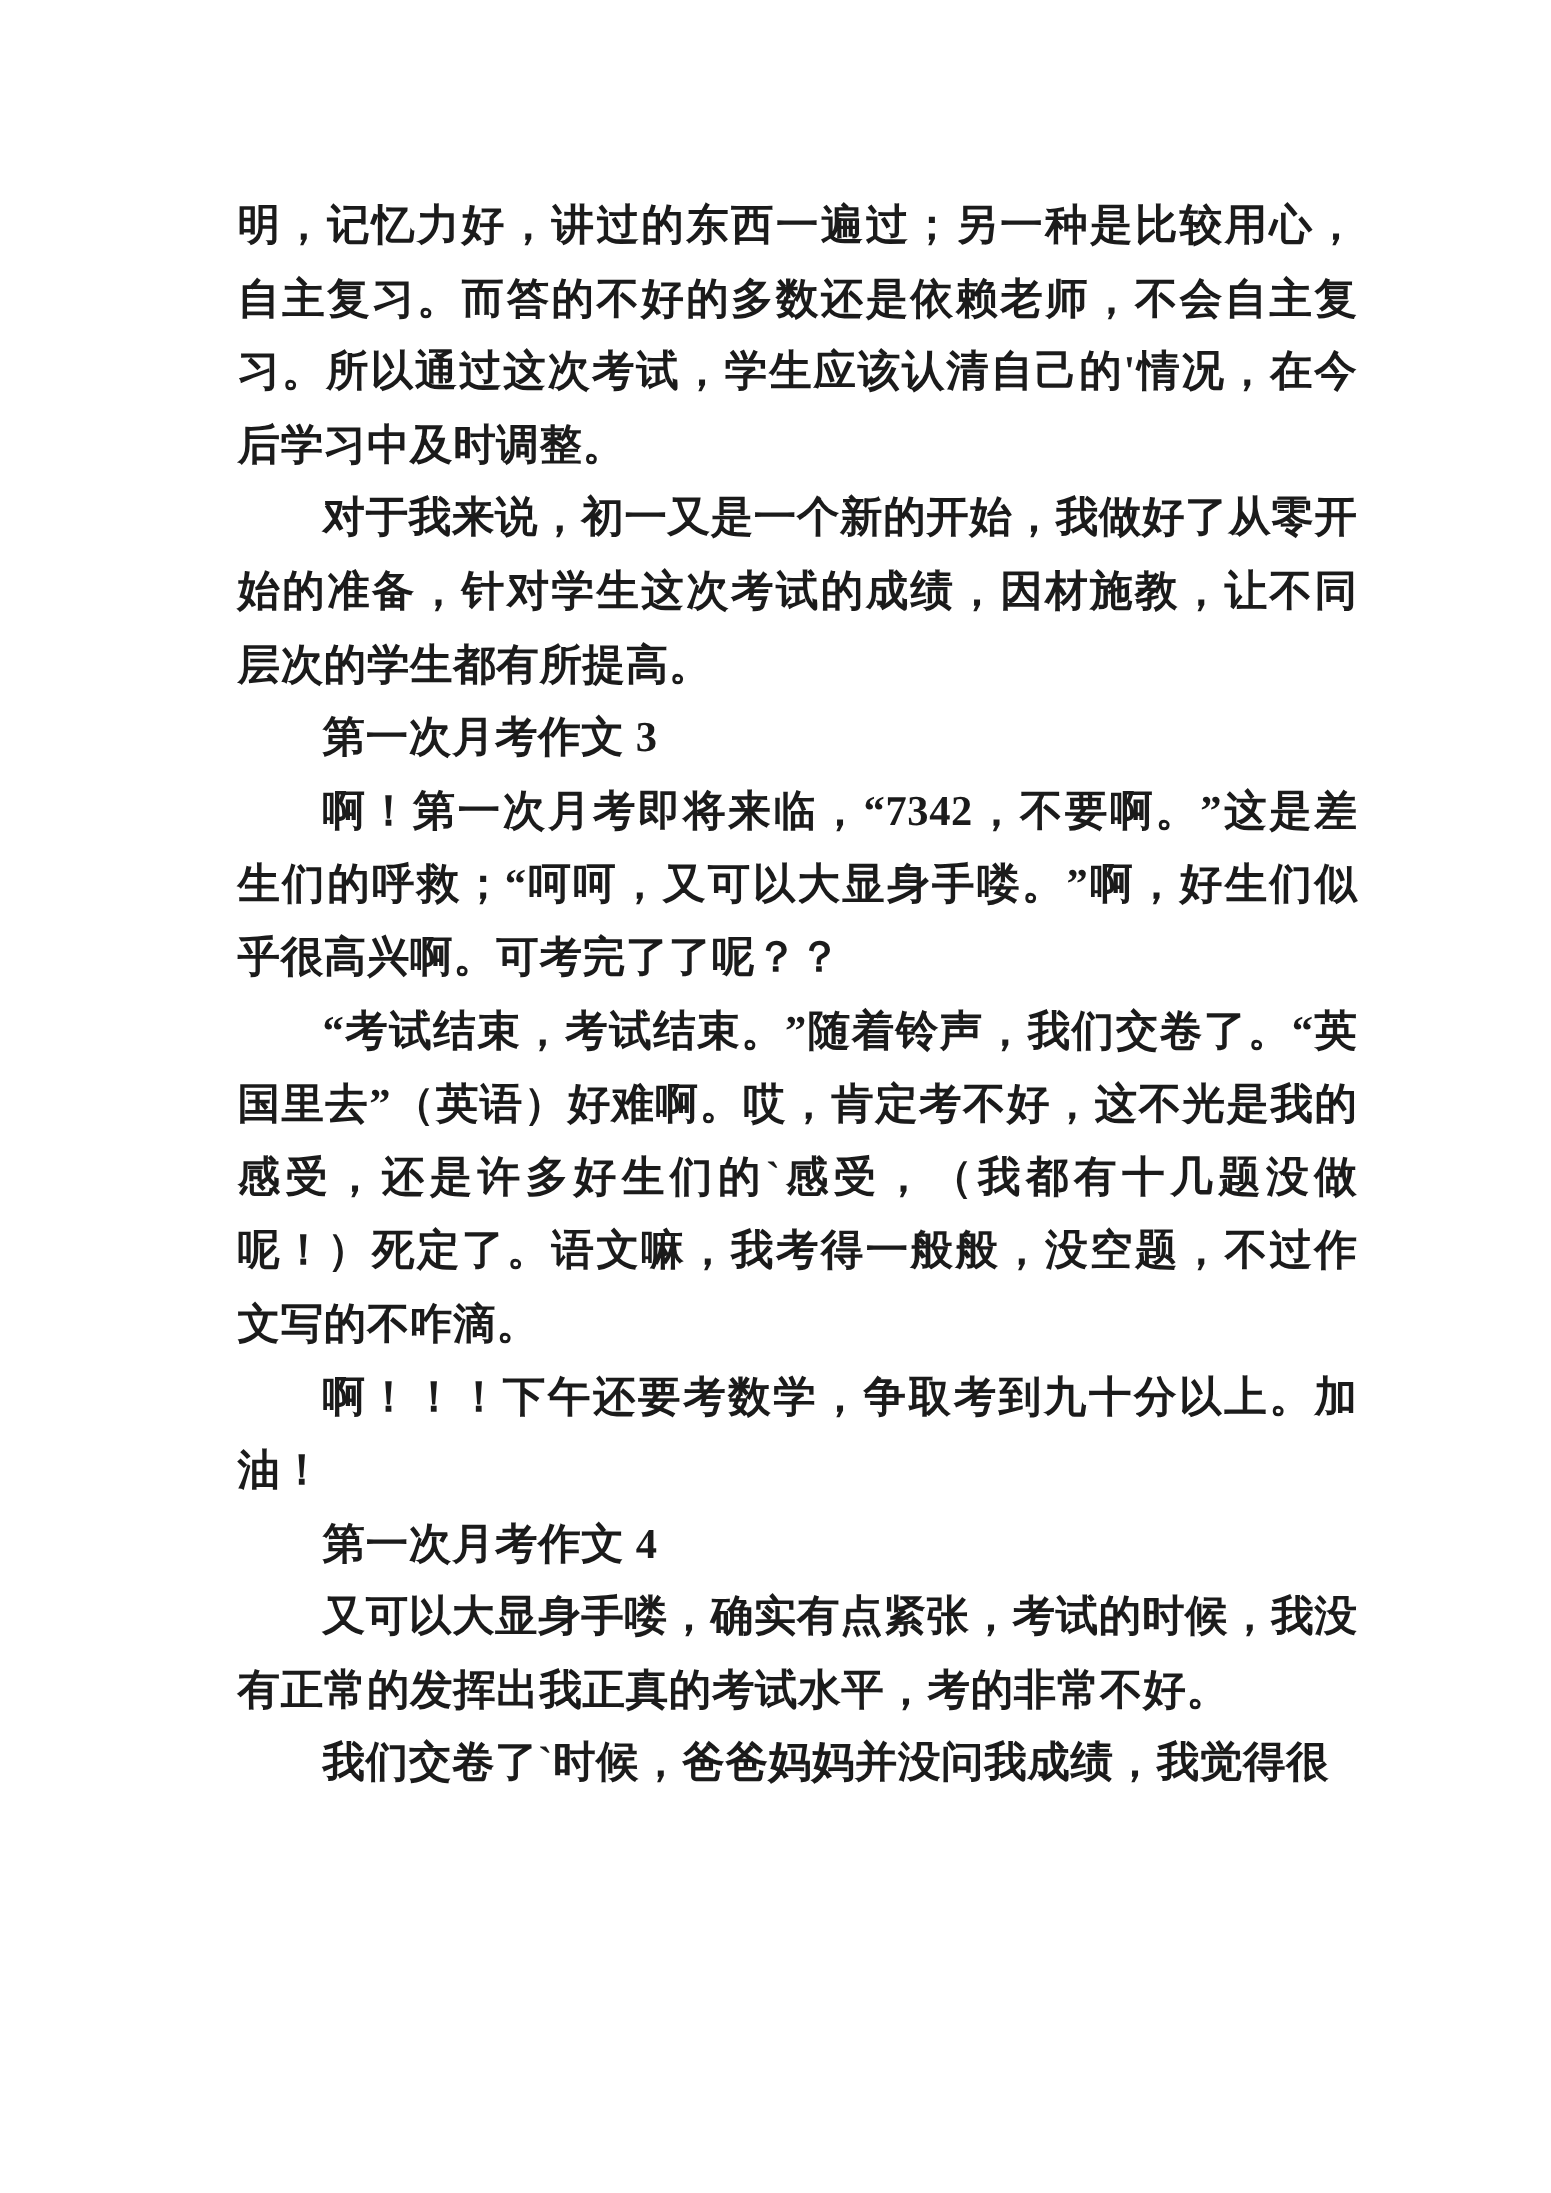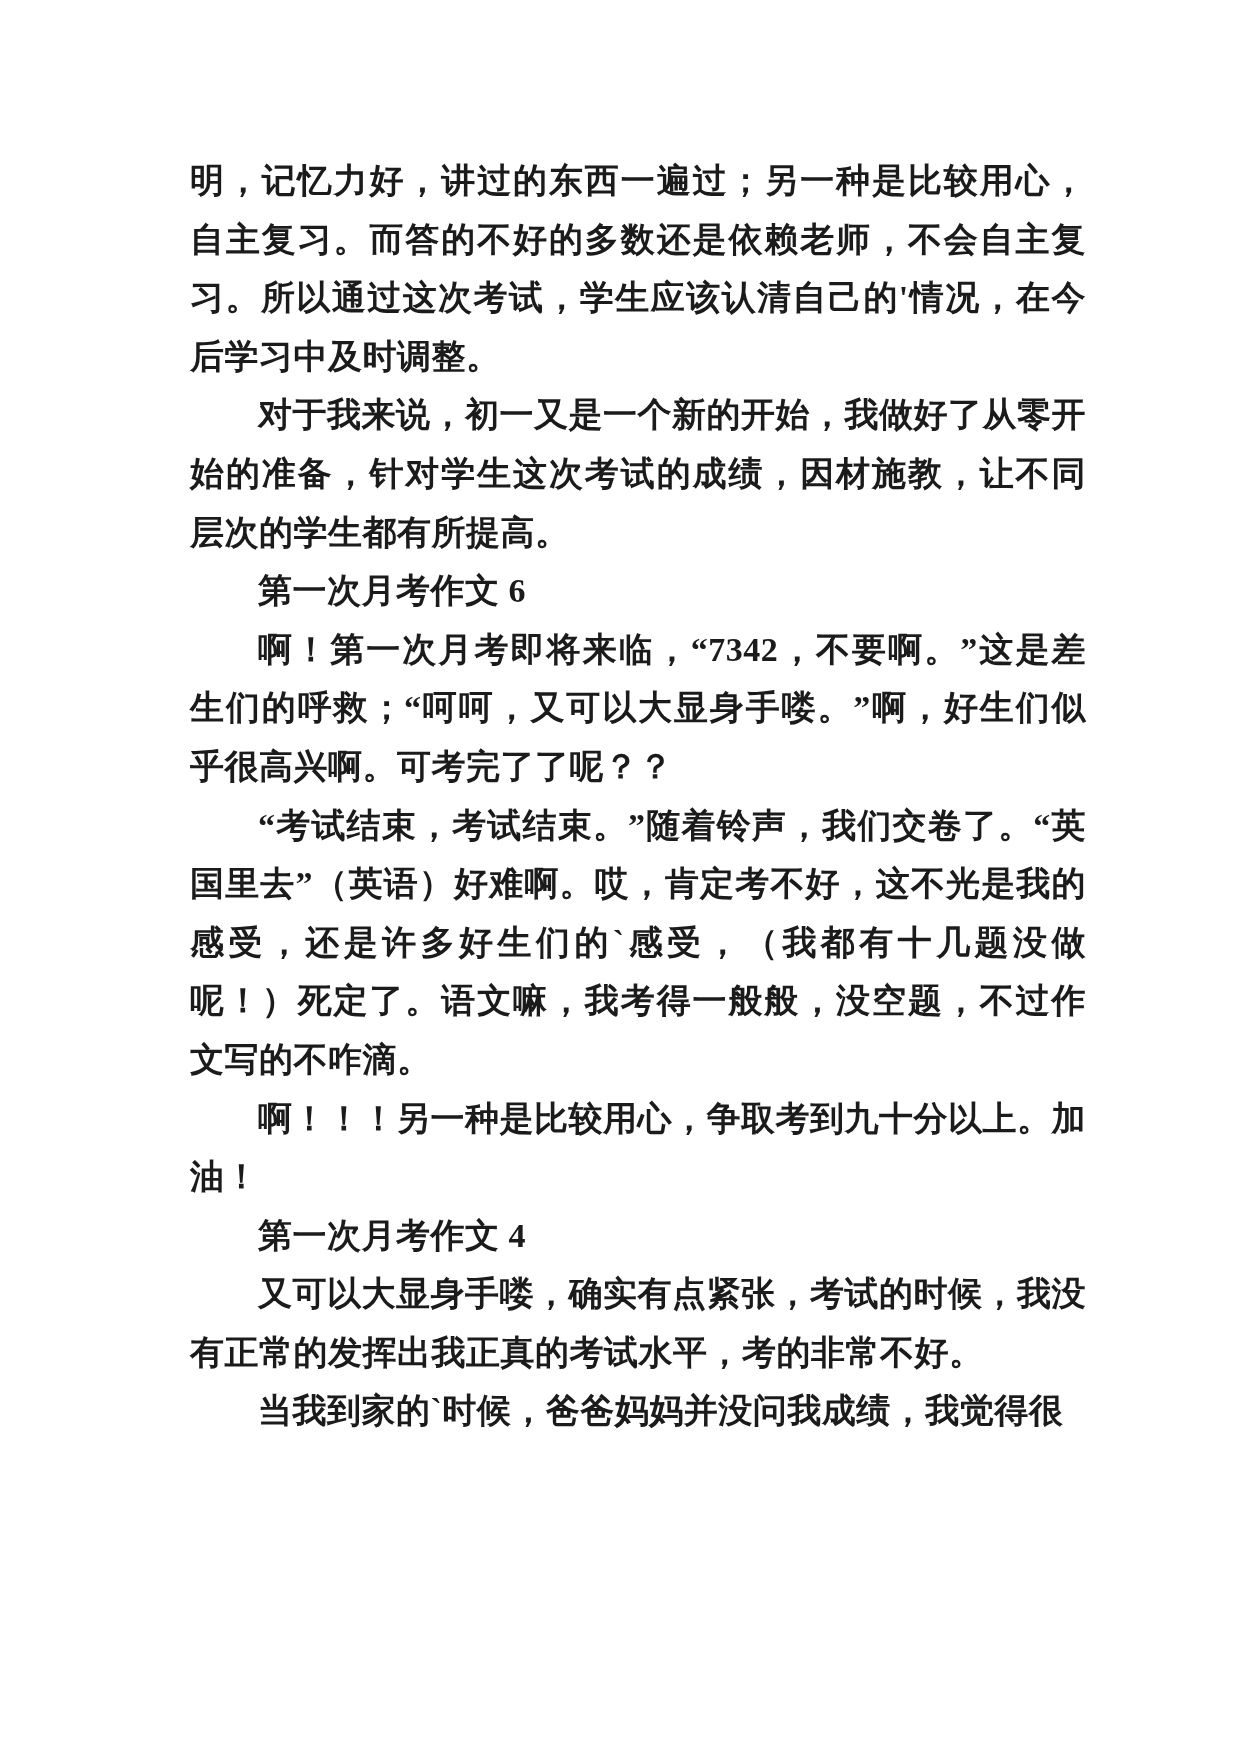--- a/index.html
+++ b/index.html
@@ -35,20 +35,20 @@
   .doc p.indent {
     text-indent: 68px;
   }
 </style>
 </head>
 <body>
 
 <div class="doc">
   <p>明，记忆力好，讲过的东西一遍过；另一种是比较用心，自主复习。而答的不好的多数还是依赖老师，不会自主复习。所以通过这次考试，学生应该认清自己的'情况，在今后学习中及时调整。</p>
   <p class="indent">对于我来说，初一又是一个新的开始，我做好了从零开始的准备，针对学生这次考试的成绩，因材施教，让不同层次的学生都有所提高。</p>
-  <p class="indent">第一次月考作文 6</p>
+  <p class="indent">第一次月考作文 3</p>
   <p class="indent">啊！第一次月考即将来临，“7342，不要啊。”这是差生们的呼救；“呵呵，又可以大显身手喽。”啊，好生们似乎很高兴啊。可考完了了呢？？</p>
   <p class="indent">“考试结束，考试结束。”随着铃声，我们交卷了。“英国里去”（英语）好难啊。哎，肯定考不好，这不光是我的感受，还是许多好生们的`感受，（我都有十几题没做呢！）死定了。语文嘛，我考得一般般，没空题，不过作文写的不咋滴。</p>
-  <p class="indent">啊！！！另一种是比较用心，争取考到九十分以上。加油！</p>
+  <p class="indent">啊！！！下午还要考数学，争取考到九十分以上。加油！</p>
   <p class="indent">第一次月考作文 4</p>
   <p class="indent">又可以大显身手喽，确实有点紧张，考试的时候，我没有正常的发挥出我正真的考试水平，考的非常不好。</p>
-  <p class="indent">当我到家的`时候，爸爸妈妈并没问我成绩，我觉得很</p>
+  <p class="indent">我们交卷了`时候，爸爸妈妈并没问我成绩，我觉得很</p>
 </div>
 
 </body></html>

